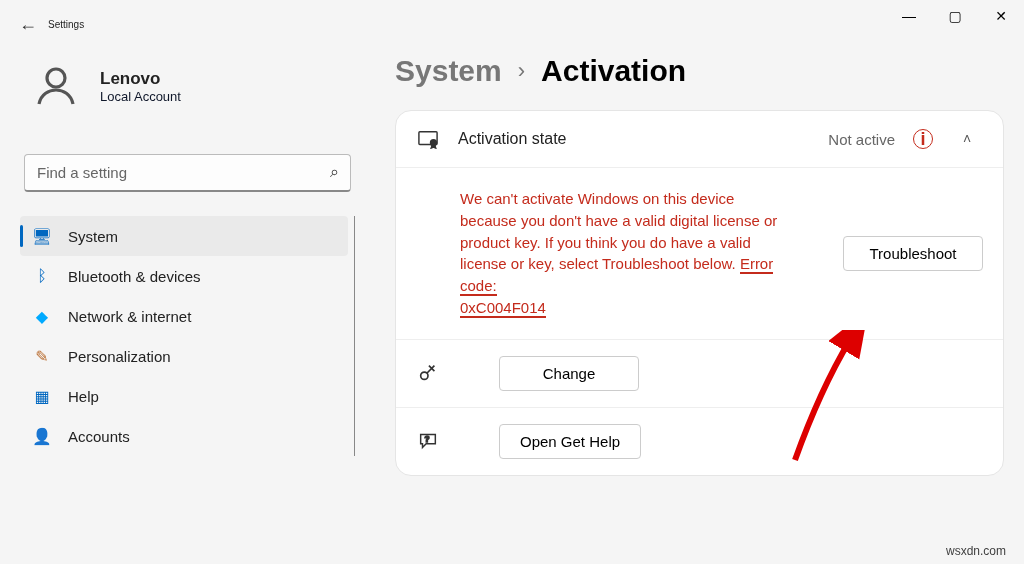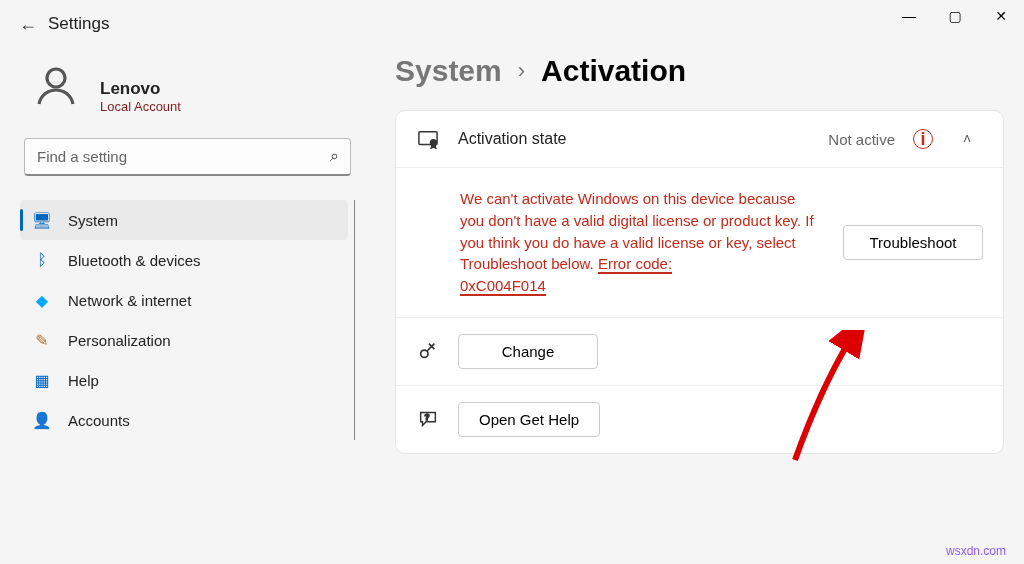--- a/index.html
+++ b/index.html
@@ -1,57 +1,57 @@
 <!DOCTYPE html>
 <html><head>
 <meta charset="utf-8">
 <style>
   * { box-sizing: border-box; margin: 0; padding: 0; font-family: "Segoe UI", Arial, sans-serif; }
   body { background: #f5f5f5; width: 1024px; height: 564px; overflow: hidden; position: relative; }
   .titlebar { height: 48px; display: flex; align-items: center; padding: 0 8px; }
   .back { width: 40px; text-align: center; font-size: 18px; color: #333; cursor: pointer; }
-  .title { font-size: 17px; color: #222; }
+  .title { font-size: 10px; color: #222; }
   .winctl { position: absolute; right: 0; top: 0; display: flex; }
   .winctl div { width: 46px; height: 32px; display: flex; align-items: center; justify-content: center; font-size: 14px; cursor: pointer; }
   .container { display: flex; padding: 0 20px; height: calc(100% - 48px); }
   .sidebar { width: 355px; padding-right: 20px; }
-  .user { display: flex; align-items: flex-end; gap: 16px; padding: 10px 8px 24px 8px; }
+  .user { display: flex; align-items: center; gap: 16px; padding: 10px 8px 24px 8px; }
   .avatar { width: 56px; height: 56px; display:flex; align-items:center; justify-content:center; }
   .avatar svg { width: 48px; height: 48px; }
   .username { font-size: 17px; font-weight: 600; color: #222; }
-  .acct { font-size: 13px; color: #7f1d1d; }
-  .searchwrap { position: relative; margin: 0 4px 24px 4px; }
+  .acct { font-size: 13px; color: #0f172a; }
+  .searchwrap { position: relative; margin: 16px 4px 24px 4px; }
   .search { width: 100%; height: 38px; border: 1px solid #bbb; border-bottom: 2px solid #888; border-radius: 4px; padding: 0 40px 0 12px; font-size: 15px; background: #fdfdfd; }
   .search::placeholder { color: #666; }
   .searchicon { position: absolute; right: 12px; top: 9px; font-size: 16px; color: #333; }
   .nav { border-right: 1px solid #888; padding-right: 6px; }
   .nav-item { display: flex; align-items: center; gap: 16px; height: 40px; padding: 0 12px; border-radius: 4px; cursor: pointer; font-size: 15px; color: #222; position: relative; }
   .nav-item.active { background: #eaeaea; }
   .nav-item.active::before { content: ""; position: absolute; left: 0; top: 9px; bottom: 9px; width: 3px; background: #0067c0; border-radius: 2px; }
   .nav-icon { width: 20px; height: 20px; display: flex; align-items: center; justify-content: center; font-size: 16px; }
   .main { flex: 1; padding-left: 20px; }
   .breadcrumb { display: flex; align-items: center; gap: 16px; margin: 6px 0 22px 0; }
   .bc-root { font-size: 30px; font-weight: 600; color: #777; }
   .bc-sep { font-size: 22px; color: #777; }
   .bc-leaf { font-size: 30px; font-weight: 600; color: #000000; }
-  .card { background: #fff; border: 1px solid #e5e5e5; border-radius: 10px; }
+  .card { background: #fff; border: 1px solid #e5e5e5; border-radius: 16px; }
   .card-head { display: flex; align-items: center; padding: 18px 20px; gap: 18px; }
   .card-title { flex: 1; font-size: 16px; color: #222; }
   .status { font-size: 15px; color: #666; }
   .alerticon { color: #c42b1c; font-size: 18px; border: 1.5px solid #c42b1c; border-radius: 50%; width: 20px; height: 20px; display: inline-flex; align-items:center; justify-content:center; font-weight:600; line-height:1; }
   .chev { width: 32px; text-align: center; font-size: 14px; color: #555; cursor: pointer; }
   .card-body { border-top: 1px solid #eee; padding: 20px 20px 20px 64px; display: flex; gap: 24px; align-items: center; }
   .errtext { flex: 1; color: #c42b1c; font-size: 15px; line-height: 1.45; }
   .errtext .u { border-bottom: 2px solid #c42b1c; }
-  .btn { background: #fff; border: 1px solid #ccc; border-radius: 4px; padding: 8px 20px; font-size: 15px; cursor: pointer; min-width: 140px; }
+  .btn { background: #fff; border: 1px solid #ccc; border-radius: 4px; padding: 8px 20px; font-size: 15px; cursor: pointer; min-width: 140px; margin-left: 41px; }
   .row { border-top: 1px solid #eee; display: flex; align-items: center; padding: 16px 20px; gap: 18px; }
   .row-title { flex: 1; font-size: 15px; color: #222; }
   .cardicon { width: 24px; display:flex; justify-content:center; font-size:18px; color:#333; }
   .arrow { position: absolute; left: 780px; top: 330px; pointer-events: none; }
-  .watermark { position: absolute; right: 18px; bottom: 6px; font-size: 12px; color: #8b5cf6; }
+  .watermark { position: absolute; right: 18px; bottom: 6px; font-size: 12px; color: #404040; }
 </style>
 </head>
 <body>
 
 <div class="titlebar">
   <div class="back">←</div>
   <div class="title">Settings</div>
   <div class="winctl">
     <div>—</div>
     <div>▢</div>

